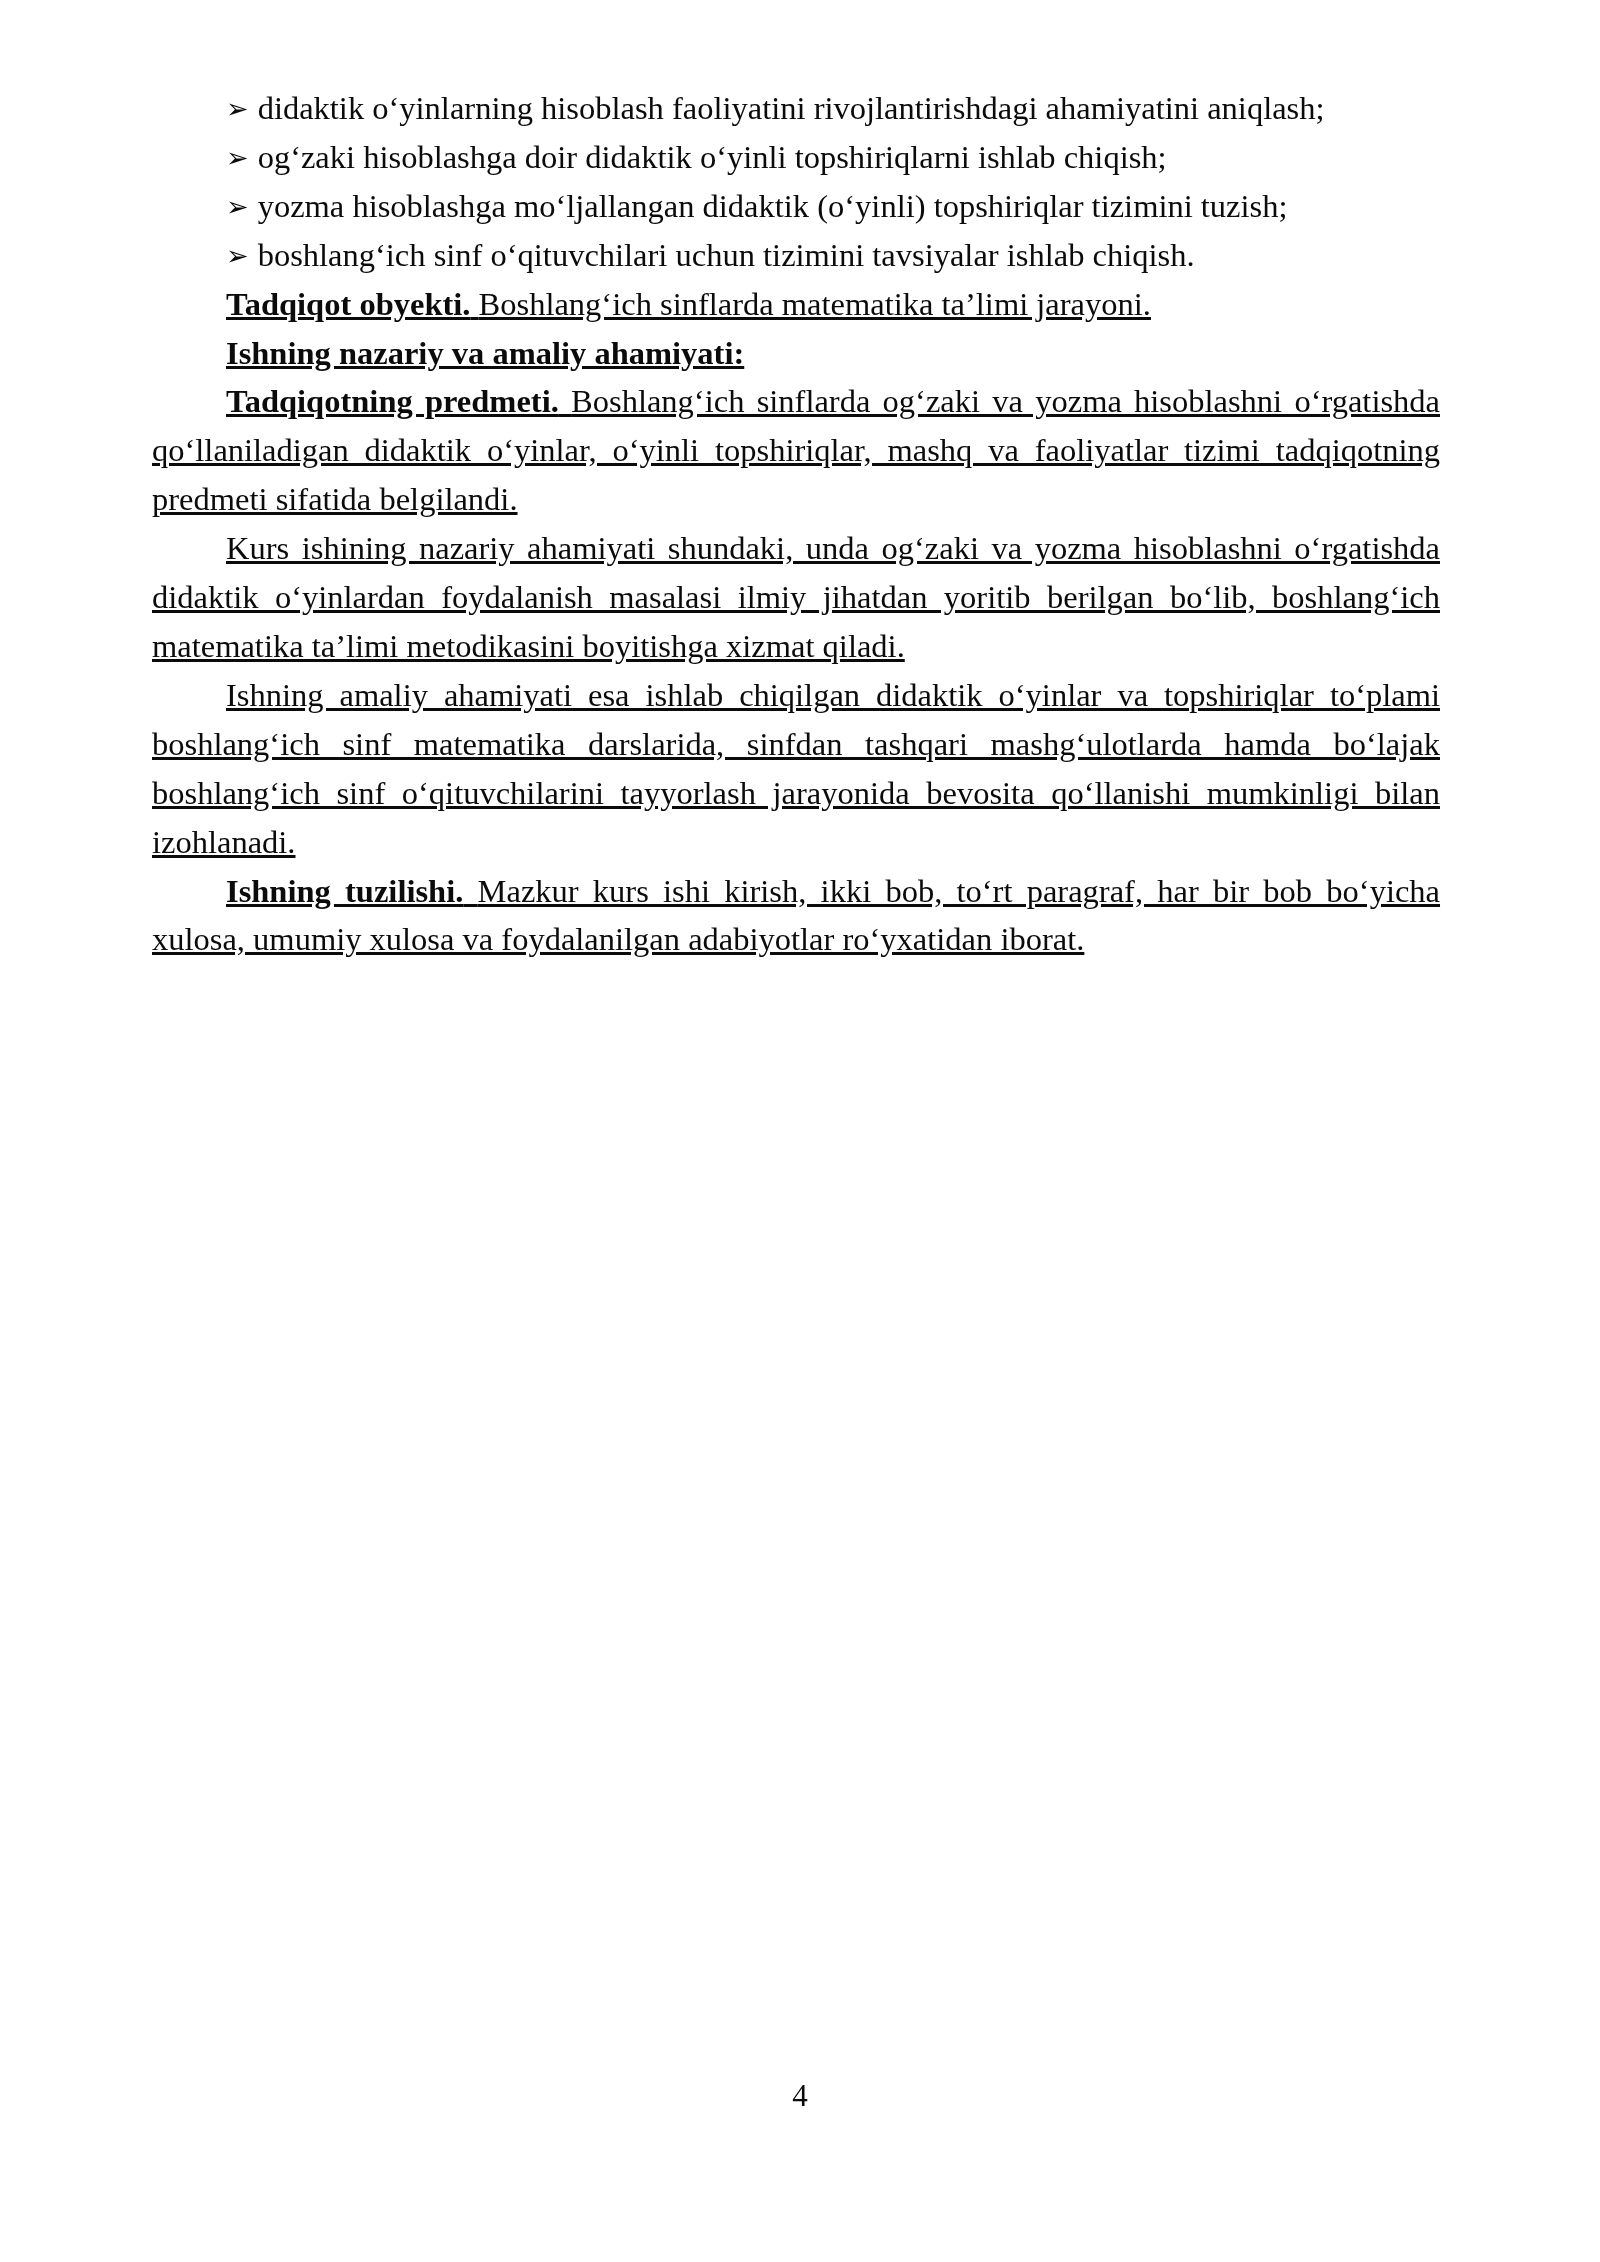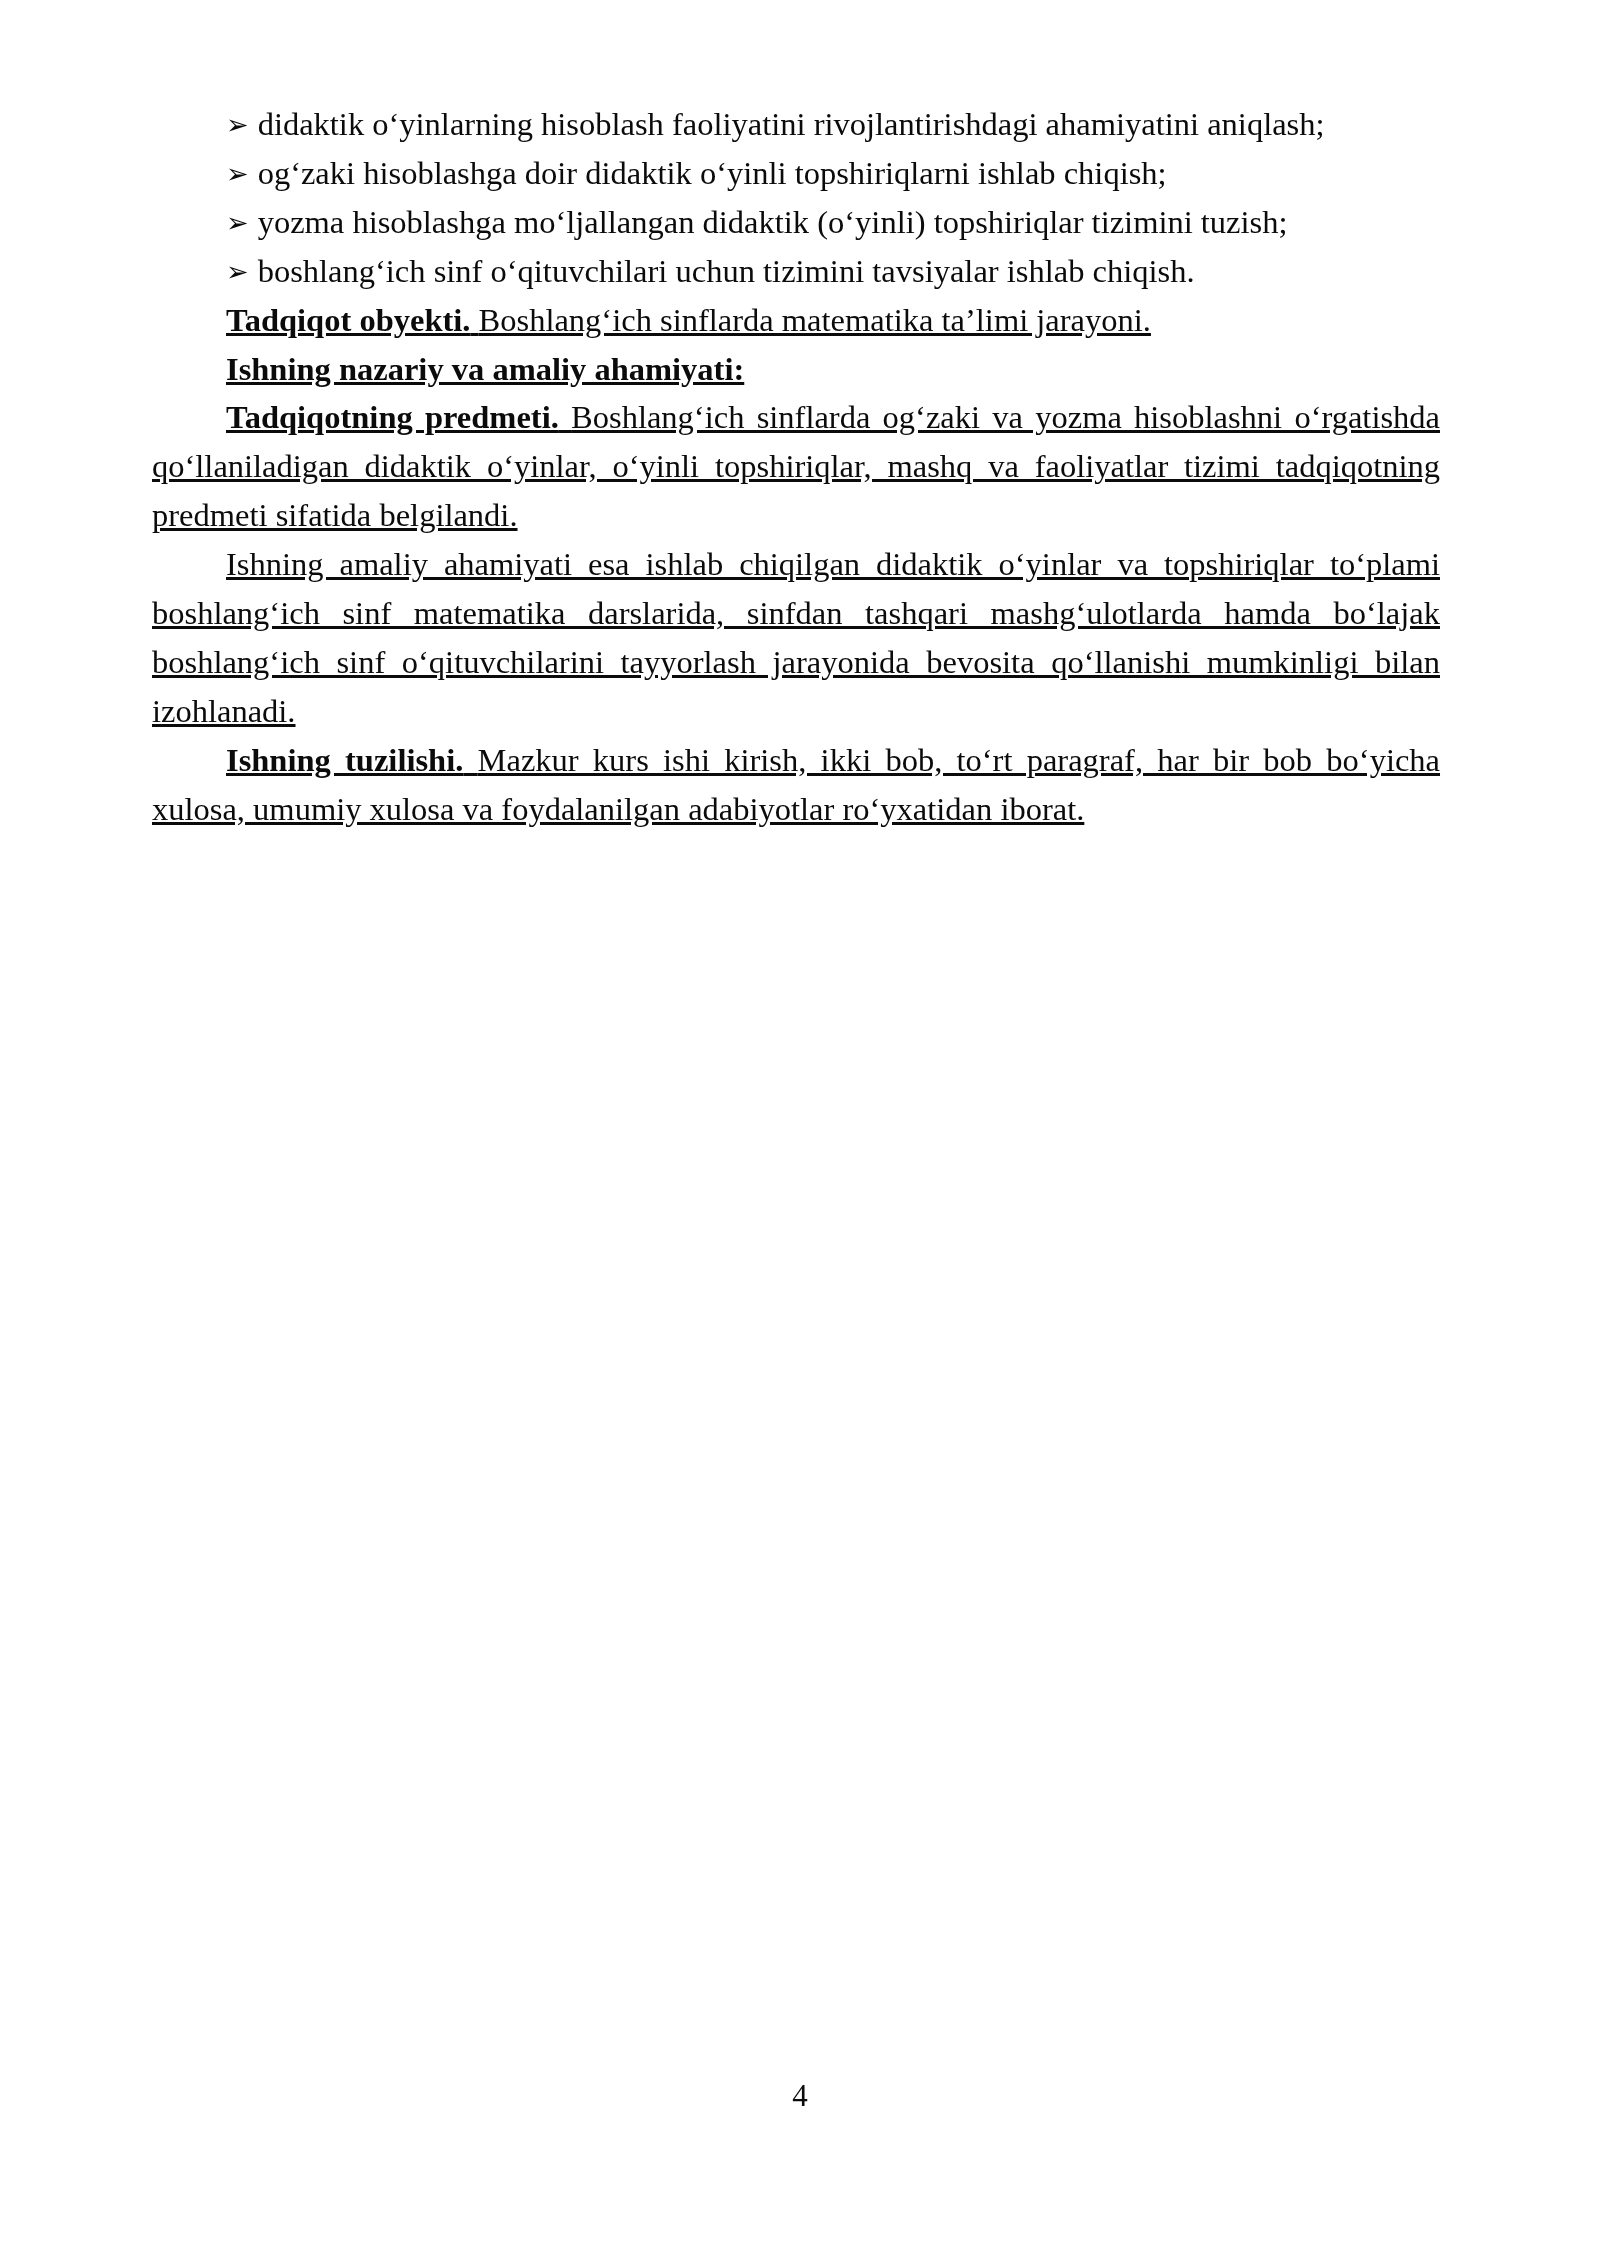--- a/index.html
+++ b/index.html
@@ -13,21 +13,21 @@
     height: 2262px;
     background: #ffffff;
     box-sizing: border-box;
     font-family: "Liberation Serif", "DejaVu Serif", serif;
     color: #0b0b0b;
     overflow: hidden;
   }
   .content {
     position: absolute;
     left: 152px;
-    top: 100px;
+    top: 84px;
     width: 1288px;
   }
   p {
     margin: 0;
     font-size: 32.5px;
     line-height: 1.505;
     text-align: justify;
     text-justify: inter-word;
     hyphens: none;
   }
@@ -77,20 +77,21 @@
     <p class="bullet"><span class="marker">➢</span><span>yozma hisoblashga mo‘ljallangan didaktik (o‘yinli) topshiriqlar tizimini tuzish;</span></p>
 
     <p class="bullet"><span class="marker">➢</span><span>boshlang‘ich sinf o‘qituvchilari uchun tizimini tavsiyalar ishlab chiqish.</span></p>
 
     <p class="indent"><b>Tadqiqot obyekti.</b> <span>Boshlang‘ich sinflarda matematika ta’limi jarayoni.</span></p>
 
     <p class="indent"><b>Ishning nazariy va amaliy ahamiyati:</b></p>
 
     <p class="indent"><b>Tadqiqotning predmeti.</b> <span>Boshlang‘ich sinflarda og‘zaki va yozma hisoblashni o‘rgatishda qo‘llaniladigan didaktik o‘yinlar, o‘yinli topshiriqlar, mashq va faoliyatlar tizimi tadqiqotning predmeti sifatida belgilandi.</span></p>
 
+    <p class="indent">Kurs ishining nazariy ahamiyati shundaki, unda og‘zaki va yozma hisoblashni o‘rgatishda didaktik o‘yinlardan foydalanish masalasi ilmiy jihatdan yoritib berilgan bo‘lib, boshlang‘ich matematika ta’limi metodikasini boyitishga xizmat qiladi.</p>
 
     <p class="indent">Ishning amaliy ahamiyati esa ishlab chiqilgan didaktik o‘yinlar va topshiriqlar to‘plami boshlang‘ich sinf matematika darslarida, sinfdan tashqari mashg‘ulotlarda hamda bo‘lajak boshlang‘ich sinf o‘qituvchilarini tayyorlash jarayonida bevosita qo‘llanishi mumkinligi bilan izohlanadi.</p>
 
     <p class="indent"><b>Ishning tuzilishi.</b> <span>Mazkur kurs ishi kirish, ikki bob, to‘rt paragraf, har bir bob bo‘yicha xulosa, umumiy xulosa va foydalanilgan adabiyotlar ro‘yxatidan iborat.</span></p>
 
   </div>
 
   <div class="pagenum">4</div>
 
 </div>

